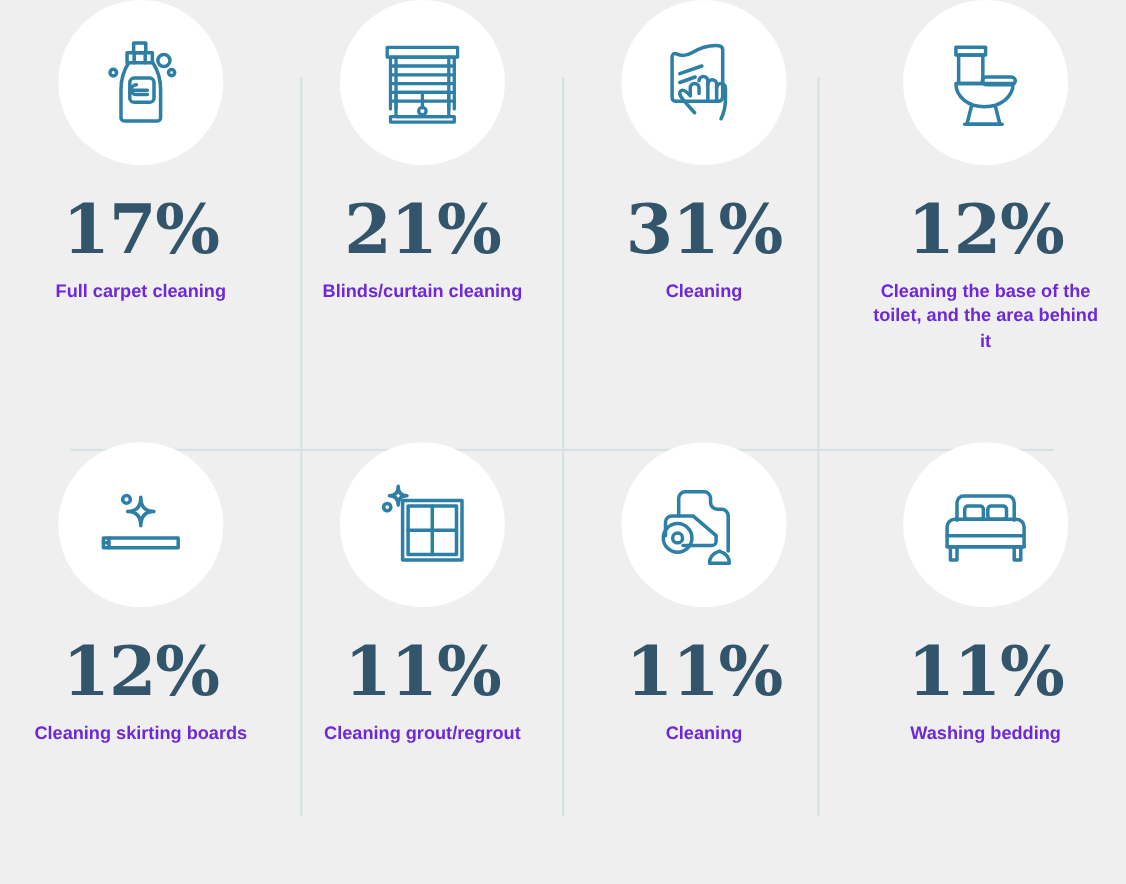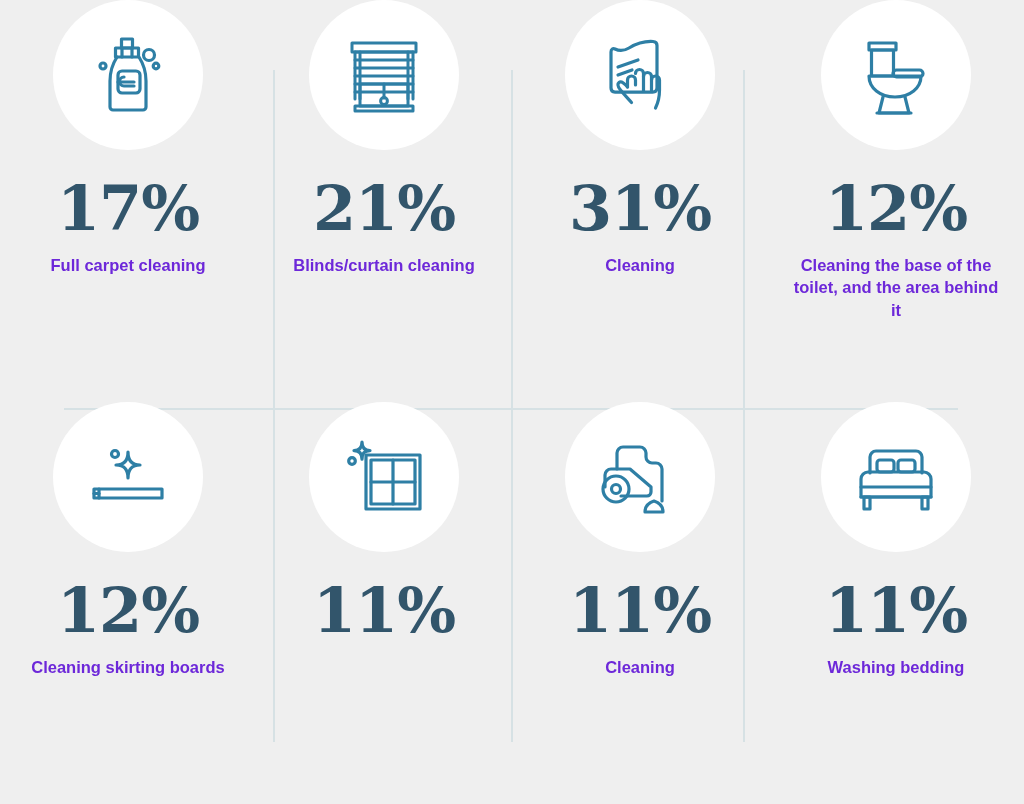--- a/index.html
+++ b/index.html
@@ -207,20 +207,21 @@
           <svg width="96" height="96" viewBox="0 0 96 96" fill="none" stroke="#2e7fa5" stroke-width="3.2" stroke-linecap="round" stroke-linejoin="round">
             <path d="M26 13c0 6 2.6 8.6 8 8.6-5.4 0-8 2.6-8 8.6 0-6-2.6-8.6-8-8.6 5.4 0 8-2.6 8-8.6z"></path>
             <circle cx="16" cy="32" r="3.3"></circle>
             <rect x="30" y="26" width="54" height="54"></rect>
             <rect x="35" y="31" width="44" height="44"></rect>
             <path d="M57 31v44M35 53h44"></path>
           </svg>
         </span>
       </div>
       <div class="stat-value">11%</div>
+      <div class="stat-label">Cleaning grout/regrout</div>
     </div>
 
     <div class="cell row-bot">
       <div class="icon-circle">
         <span>
           <svg width="96" height="96" viewBox="0 0 96 96" fill="none" stroke="#2e7fa5" stroke-width="3.2" stroke-linecap="round" stroke-linejoin="round">
             <path d="M25 40V24a6 6 0 0 1 6-6h17a6 6 0 0 1 6 6v4a6 6 0 0 0 6 6h4a6 6 0 0 1 6 6v32"></path>
             <path d="M13 58V46a6 6 0 0 1 6-6h19l21 18v5a4 4 0 0 1-4 4H29"></path>
             <circle cx="24" cy="60" r="13"></circle>
             <circle cx="24" cy="60" r="4.5"></circle>

